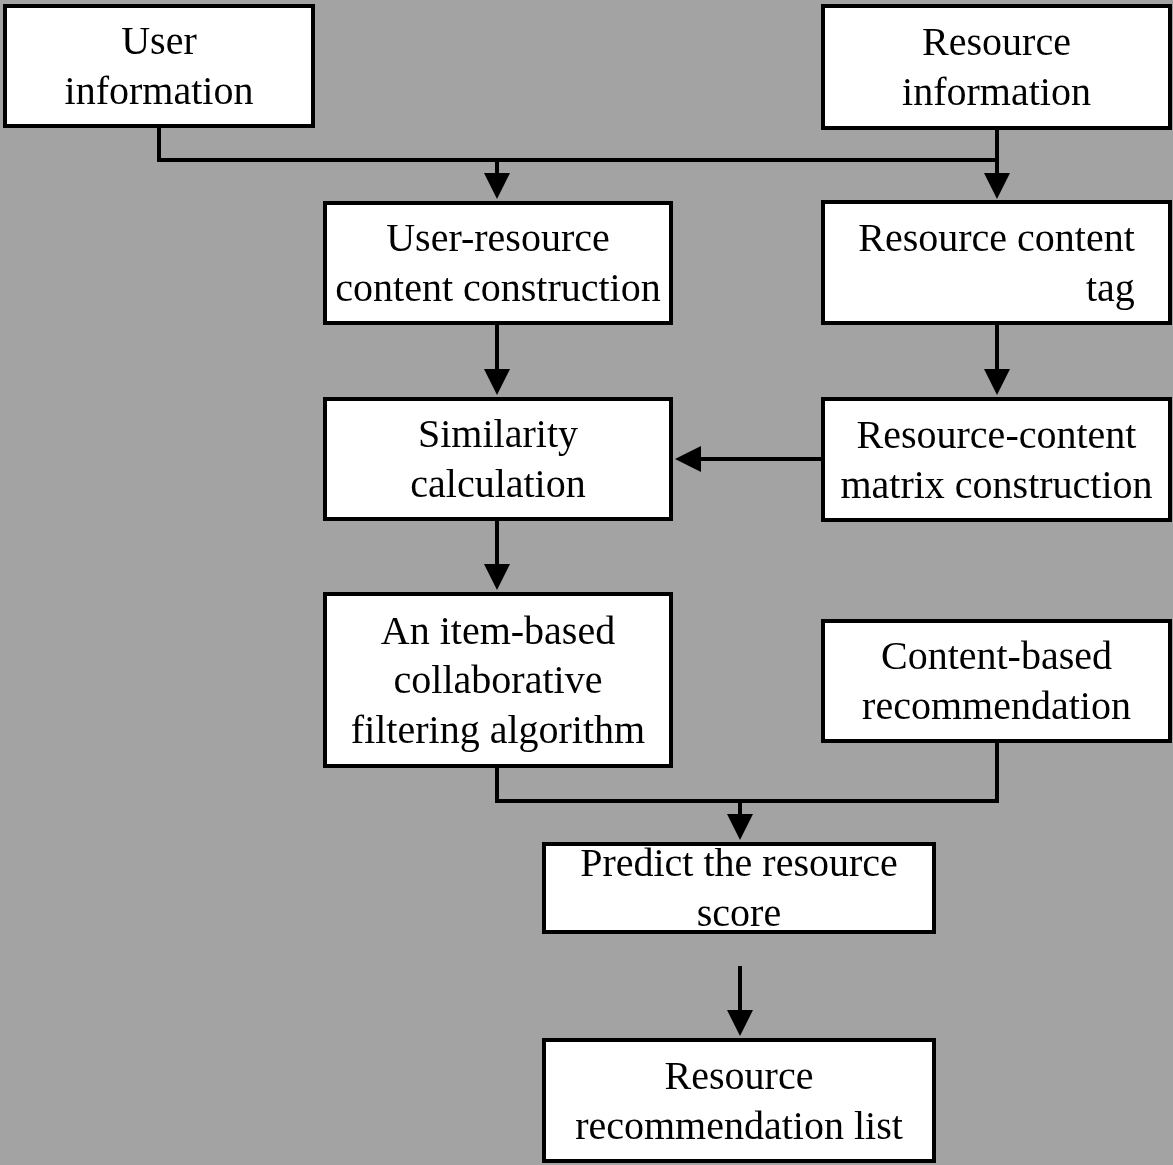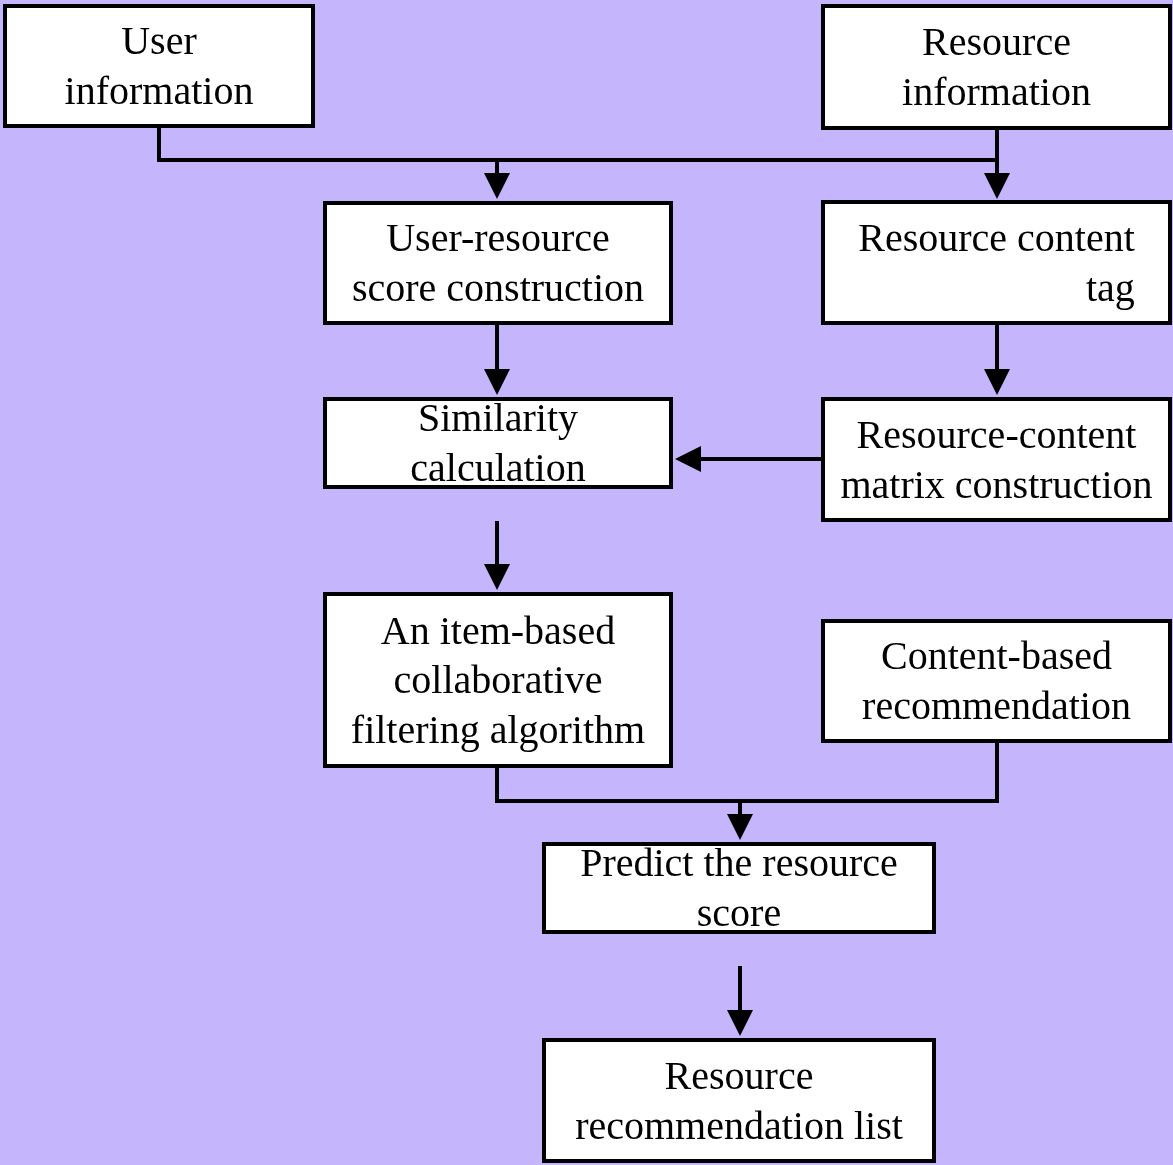--- a/index.html
+++ b/index.html
@@ -4,21 +4,21 @@
 <style>
   html, body {
     margin: 0;
     padding: 0;
     background: #ffffff;
   }
   #canvas {
     position: relative;
     width: 1173px;
     height: 1165px;
-    background: #c4b5fd;
+    background: #a3a3a3;
     font-family: "Liberation Serif", serif;
     color: #000000;
     overflow: hidden;
   }
   #edges-svg {
     position: absolute;
     left: 0;
     top: 0;
     width: 1173px;
     height: 1165px;
@@ -43,21 +43,21 @@
     text-align: center;
     font-size: 40px;
     line-height: 1.24;
     white-space: pre-line;
   }
   
   #node-user-information   { left: 3px;   top: 4px;    width: 312px; height: 124px; }
   #node-resource-information { left: 821px; top: 4px;  width: 351px; height: 126px; }
   #node-user-resource-matrix { left: 323px; top: 201px; width: 350px; height: 124px; }
   #node-resource-content-tag { left: 821px; top: 200px; width: 351px; height: 125px; text-align: right; }
-  #node-similarity-calculation { left: 323px; top: 397px; width: 350px; height: 92px; }
+  #node-similarity-calculation { left: 323px; top: 397px; width: 350px; height: 124px; }
   #node-resource-content-matrix { left: 821px; top: 397px; width: 351px; height: 125px; }
   #node-item-based-cf      { left: 323px; top: 592px;  width: 350px; height: 176px; }
   #node-content-based-rec  { left: 821px; top: 619px;  width: 351px; height: 124px; }
   #node-predict-score      { left: 542px; top: 842px;  width: 394px; height: 92px; }
   #node-rec-list           { left: 542px; top: 1038px; width: 394px; height: 125px; }
 </style>
 </head>
 <body>
 
 <div id="canvas">
@@ -93,21 +93,21 @@
     <polygon points="727,1010 753,1010 740,1036"></polygon>
   </svg>
 
   <div class="node" id="node-user-information">User
 information</div>
 
   <div class="node" id="node-resource-information">Resource
 information</div>
 
   <div class="node" id="node-user-resource-matrix">User-resource
-score construction</div>
+content construction</div>
 
   <div class="node" id="node-resource-content-tag">Resource content
 tag</div>
 
   <div class="node" id="node-similarity-calculation">Similarity
 calculation</div>
 
   <div class="node" id="node-resource-content-matrix">Resource-content
 matrix construction</div>
 

